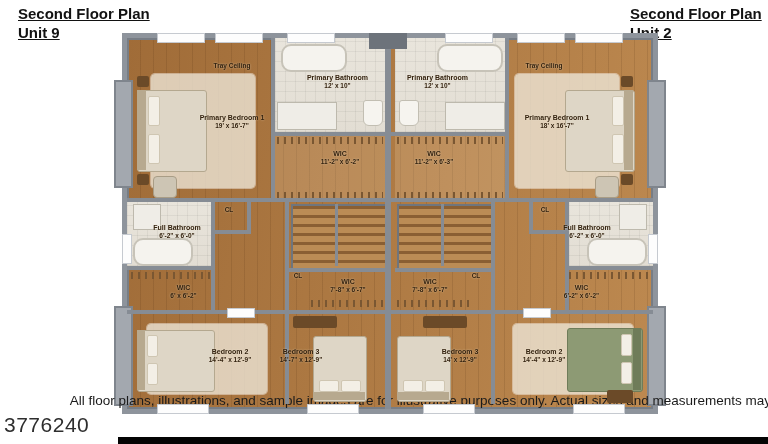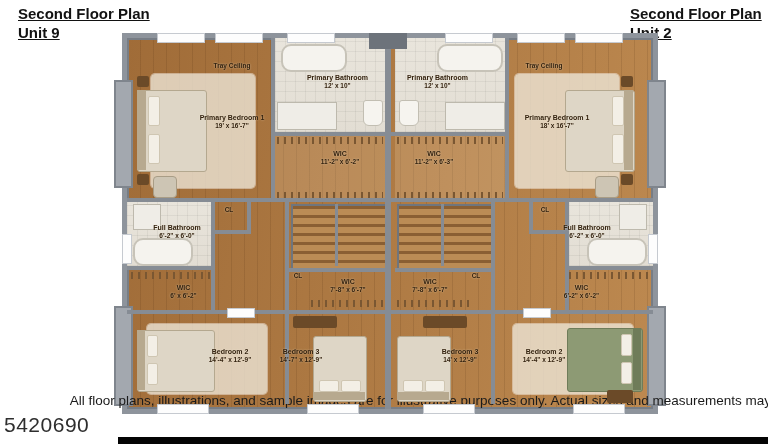--- a/index.html
+++ b/index.html
@@ -251,15 +251,15 @@
       <span class="ln">Bedroom 3</span>
       <span class="ld">14' x 12'-9"</span>
       </div>
     <div class="lbl" style="left:362px;top:310px;width:110px;">
       <span class="ln">Bedroom 2</span>
       <span class="ld">14'-4" x 12'-9"</span>
       </div>
   </div>
 
   <div class="disclaimer">All floor plans, illustrations, and sample images are for illustrative purposes only. Actual sizes and measurements may vary.</div>
-  <div class="listing">5420690</div>
+  <div class="listing">3776240</div>
   <div class="blackbar"></div>
 </div>
 
 </body></html>

